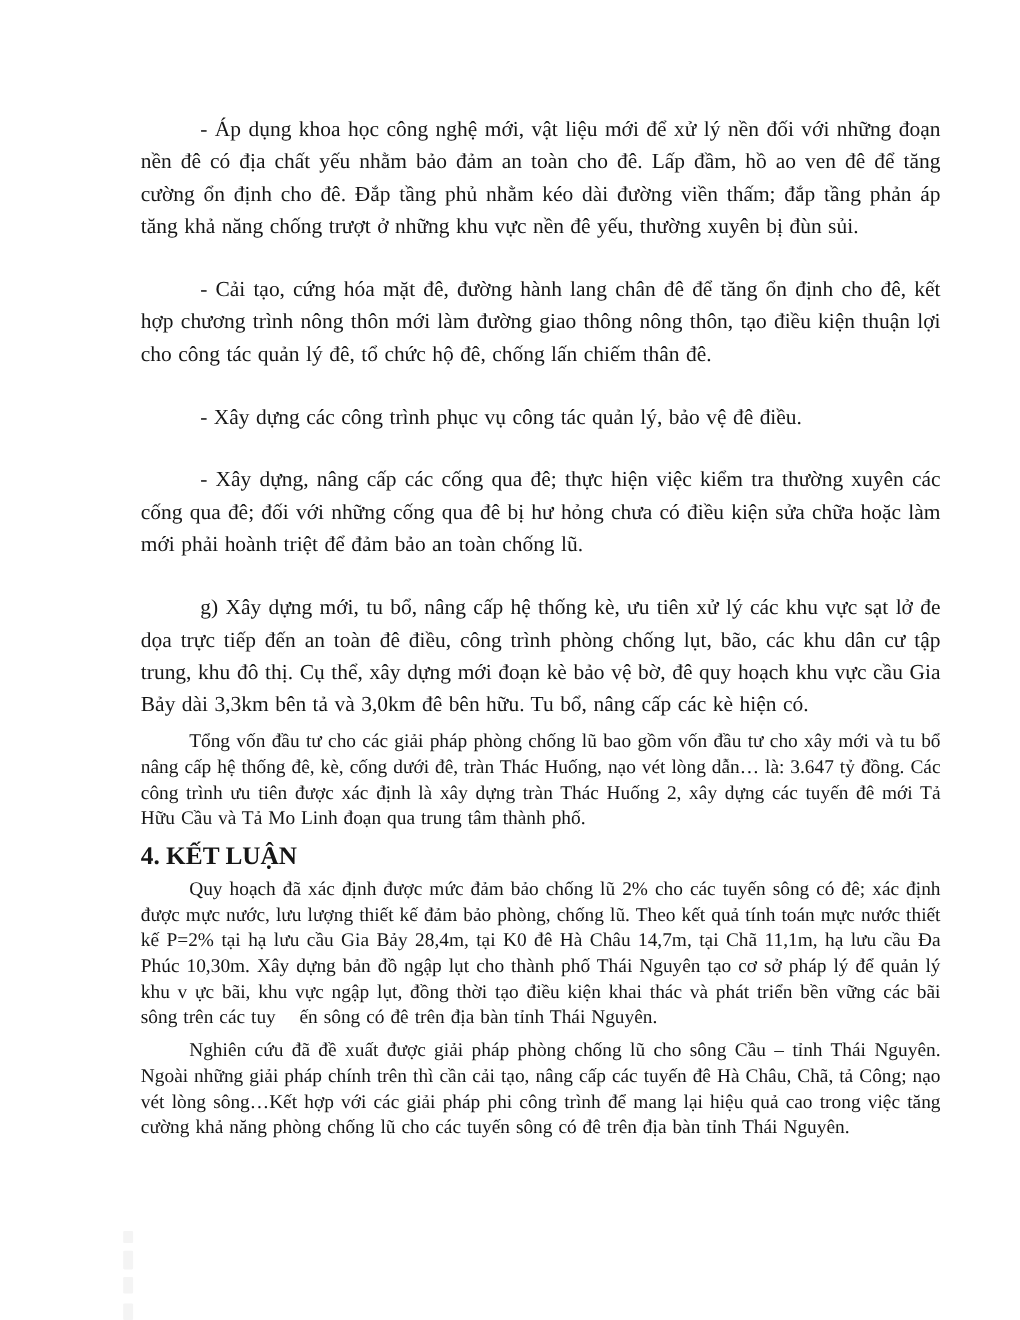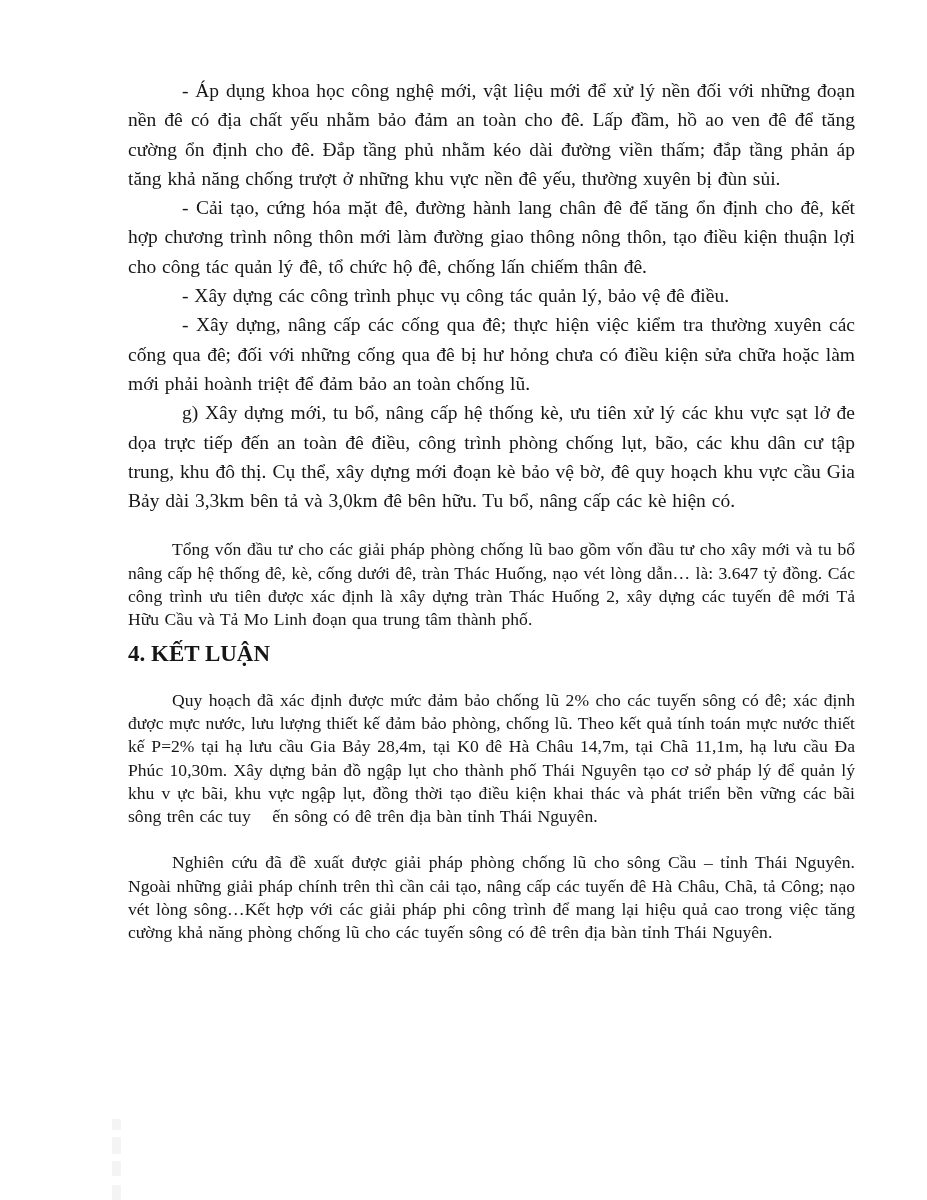--- a/index.html
+++ b/index.html
@@ -30,26 +30,27 @@
   .para {
     margin: 0;
     padding: 0;
     text-align: justify;
     text-indent: 54px;
     word-spacing: 1px;
   }
   .sec-a {
     font-size: 19.5px;
     line-height: 29.3px;
+    margin-top: 28px;
   }
   .sec-b {
     font-size: 17.6px;
     line-height: 23.3px;
     text-indent: 44px;
-    margin-top: 23px;
+    margin-top: 7px;
   }
   .heading {
     margin: 9px 0 0 0;
     font-size: 23px;
     line-height: 25px;
     font-weight: bold;
     text-indent: 0;
     text-align: left;
   }
   

